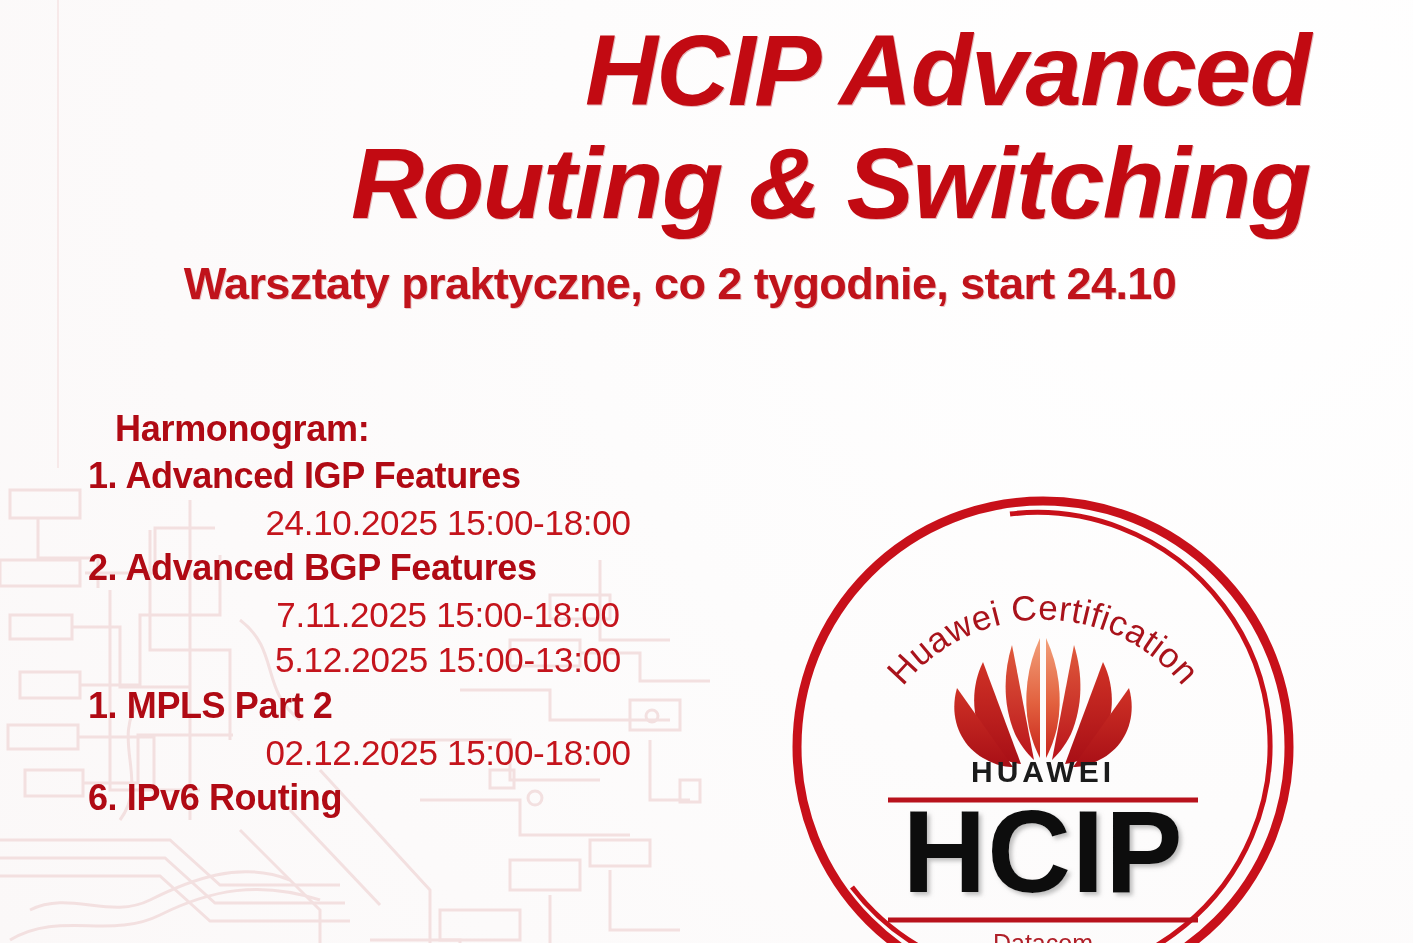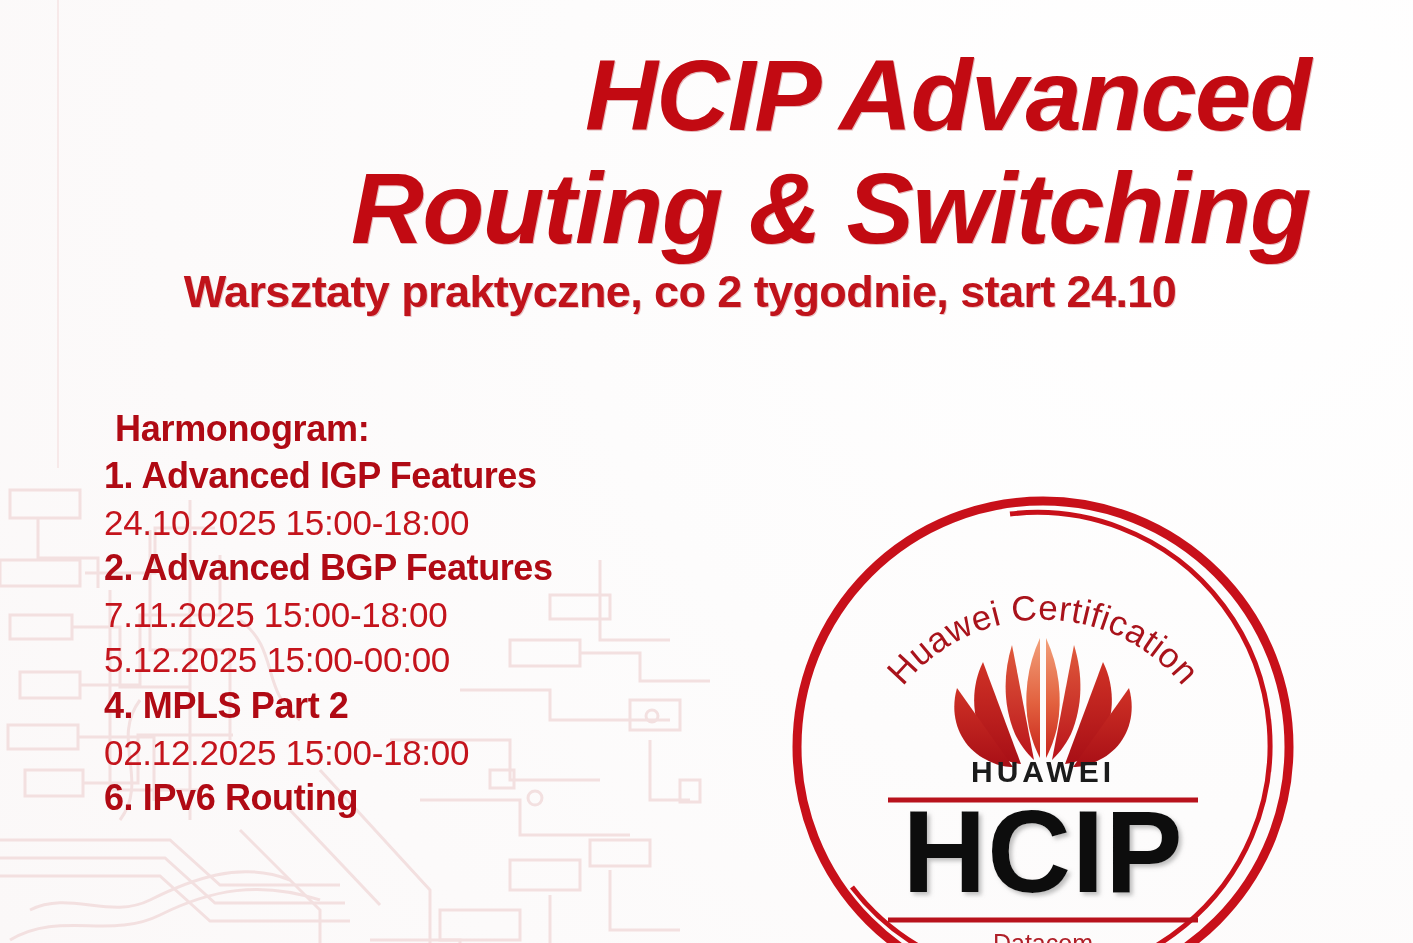--- a/index.html
+++ b/index.html
@@ -49,27 +49,26 @@
     width:1310px;
     text-align:right;
     font-size:101px;
     line-height:1.12;
     font-weight:bold;
     font-style:italic;
     letter-spacing:-1.5px;
     color:#c20a12;
     white-space:pre-line;
     text-shadow:1px 1px 0 rgba(160,0,10,.28);
-    margin-top:25px;
   }
 
   
   #subtitle {
     position:absolute;
-    left:64px; top:266px;
+    left:64px; top:258px;
     width:1232px;
     text-align:center;
     font-size:45px;
     font-weight:bold;
     letter-spacing:-0.6px;
     color:#c0131b;
     text-shadow:1px 1px 0 rgba(160,0,10,.22);
   }
 
   
@@ -79,36 +78,37 @@
     width:720px;
   }
   #schedule-heading {
     font-size:36px;
     font-weight:bold;
     color:#b00a14;
     line-height:1.30;
     letter-spacing:-0.3px;
     margin-left:27px;
   }
-  .sched-item { line-height:1.0;margin-left:16px; }
+  .sched-item { line-height:1.0; }
   .sched-title {
     font-size:36px;
     font-weight:bold;
     color:#b00a14;
     letter-spacing:-0.4px;
     line-height:1.30;
     white-space:nowrap;
   }
   .sched-date {
     font-size:35px;
     font-weight:normal;
     color:#c4141c;
     letter-spacing:-0.3px;
     line-height:1.30;
     white-space:nowrap;
+    text-align:center;
   }
 
   
   #badge {
     position:absolute;
     left:788px; top:492px;
     width:510px; height:510px;
   }
   #badge svg { display:block; width:510px; height:510px; }
 
@@ -210,24 +210,24 @@
 
     <div class="sched-item">
       <div class="sched-title">1. Advanced IGP Features</div>
       <div class="sched-date">24.10.2025 15:00-18:00</div>
     </div>
     <div class="sched-item">
       <div class="sched-title">2. Advanced BGP Features</div>
       <div class="sched-date">7.11.2025 15:00-18:00</div>
     </div>
     <div class="sched-item">
-      <div class="sched-date">5.12.2025 15:00-00:00</div>
-    </div>
-    <div class="sched-item">
-      <div class="sched-title">4. MPLS Part 2</div>
+      <div class="sched-date">5.12.2025 15:00-13:00</div>
+    </div>
+    <div class="sched-item">
+      <div class="sched-title">1. MPLS Part 2</div>
       <div class="sched-date">02.12.2025 15:00-18:00</div>
     </div>
     <div class="sched-item">
       <div class="sched-title">6. IPv6 Routing</div>
       <div class="sched-date"></div>
     </div>
   </div>
 
   <div id="badge">
     <svg viewBox="0 0 510 510" xmlns="http://www.w3.org/2000/svg">

